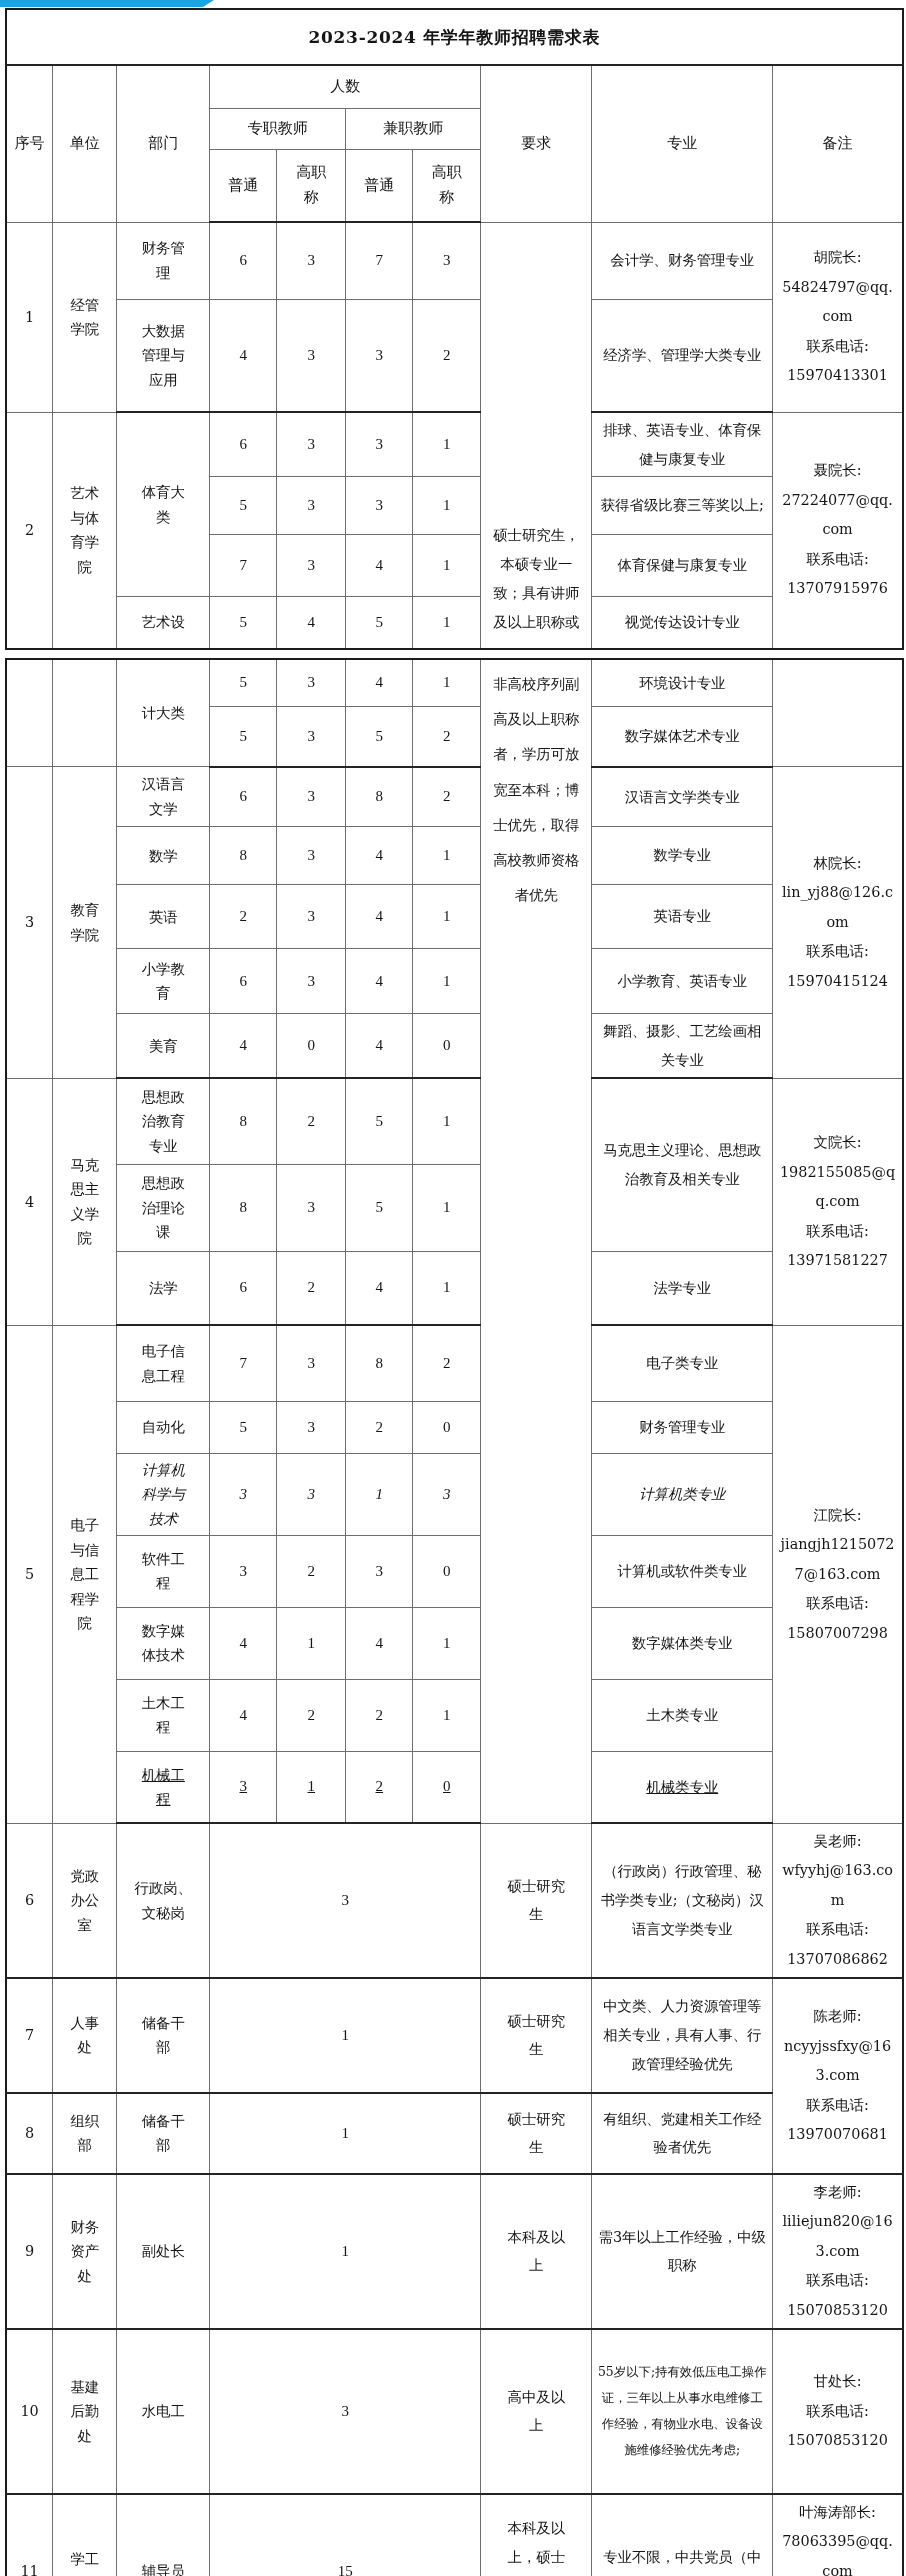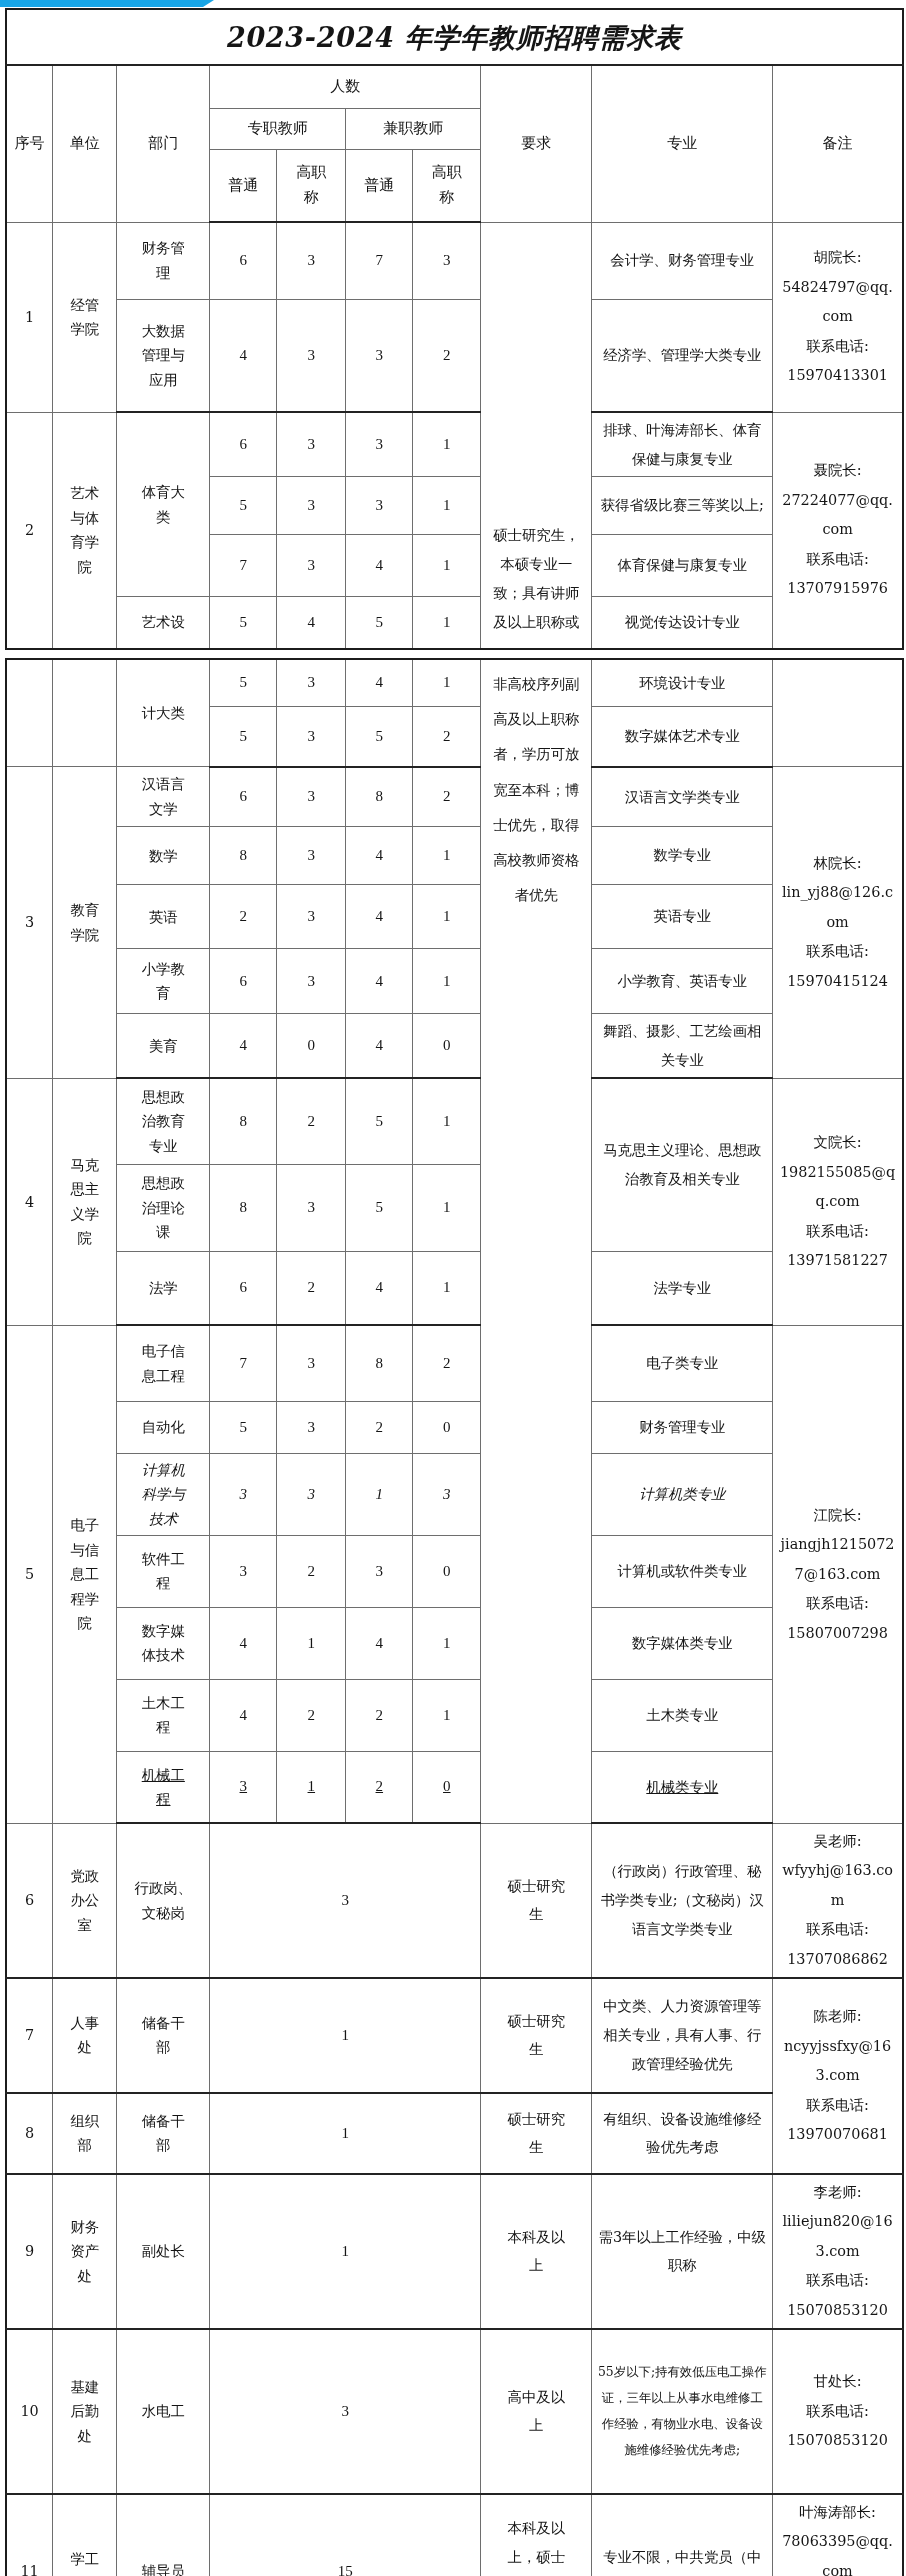--- a/index.html
+++ b/index.html
@@ -20,21 +20,21 @@
   }
   .sheet td{
     border:1.4px solid #6e6e6e;
     text-align:center; vertical-align:middle;
     font-size:14.4px; line-height:1.7;
     padding:2.7px 5.5px;
     word-break:break-word; white-space:pre-line;
     overflow:hidden;
   }
   .sheet tr.group-end > td{ border-bottom:2.1px solid #232323; }
-  td.title{ font-size:27px; font-weight:bold; letter-spacing:0.7px; line-height:1.3;font-style:italic; }
+  td.title{ font-size:17px; font-weight:bold; letter-spacing:0.7px; line-height:1.3; }
   td.hdr{ font-size:15px;margin-top:20px; }
   td.cnt{ font-size:15px; font-family:"Liberation Serif","DejaVu Serif",serif; }
   td.req-bottom{ vertical-align:bottom; padding:4.1px 11px 11px 11px; line-height:2.0;font-family:Liberation Serif, serif; }
   td.req-top{ vertical-align:top; padding:6.9px 11px 4.1px 11px; line-height:2.45; }
   td.req{ padding:4.1px 9.6px; line-height:2.0;margin-top:46px; }
   td.major{ line-height:2.0; }
   td.note{ line-height:2.05; word-break:break-all;margin-top:39px; }
   td.small{ font-size:12.4px; line-height:2.1; }
   .pagebreak-gap{ height:8.2px; background:#ffffff; }
 </style>
@@ -114,21 +114,21 @@
           <td rowspan="4">艺术
 与体
 育学
 院</td>
           <td rowspan="3">体育大
 类</td>
           <td class="cnt">6</td>
           <td class="cnt">3</td>
           <td class="cnt">3</td>
           <td class="cnt">1</td>
-          <td class="major">排球、叶海涛部长、体育保健与康复专业</td>
+          <td class="major">排球、英语专业、体育保健与康复专业</td>
           <td rowspan="4" class="note">聂院长:
 27224077@qq.com
 联系电话:
 13707915976</td>
         </tr>
         <tr style="height: 58px;">
           <td class="cnt">5</td>
           <td class="cnt">3</td>
           <td class="cnt">3</td>
           <td class="cnt">1</td>
@@ -378,21 +378,21 @@
         </tr>
         <tr class="group-end" style="height: 81px;">
           <td>8</td>
           <td>组织
 部</td>
           <td>储备干
 部</td>
           <td colspan="4" class="cnt">1</td>
           <td class="req">硕士研究
 生</td>
-          <td class="major">有组织、设备设施维修经验优先考虑</td>
+          <td class="major">有组织、党建相关工作经验者优先</td>
         </tr>
         <tr class="group-end" style="height: 144px;">
           <td>9</td>
           <td>财务
 资产
 处</td>
           <td>副处长</td>
           <td colspan="4" class="cnt">1</td>
           <td class="req">本科及以
 上</td>

